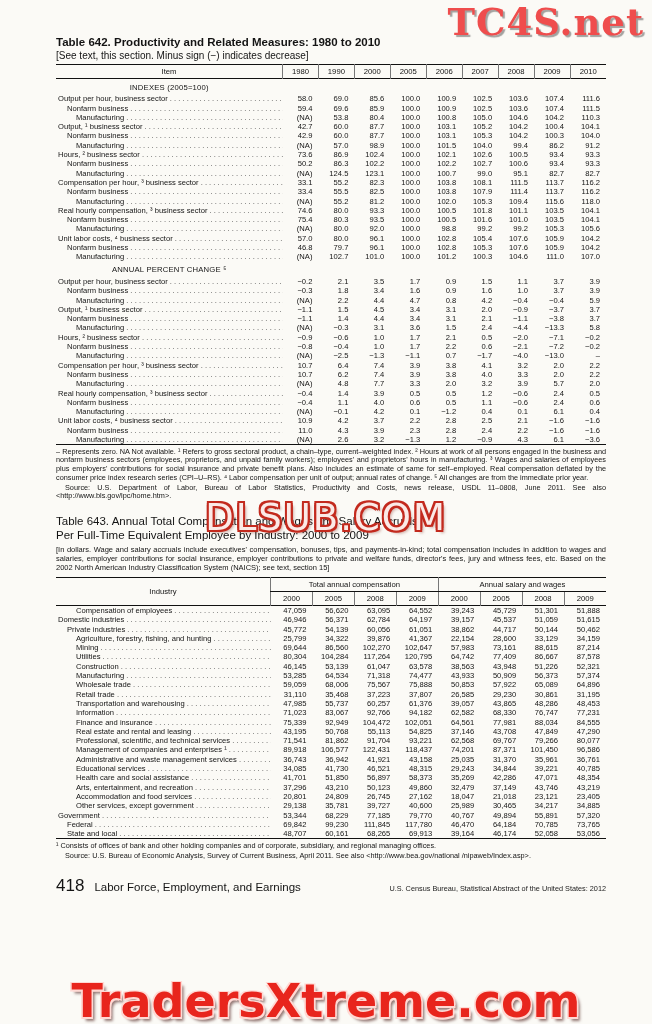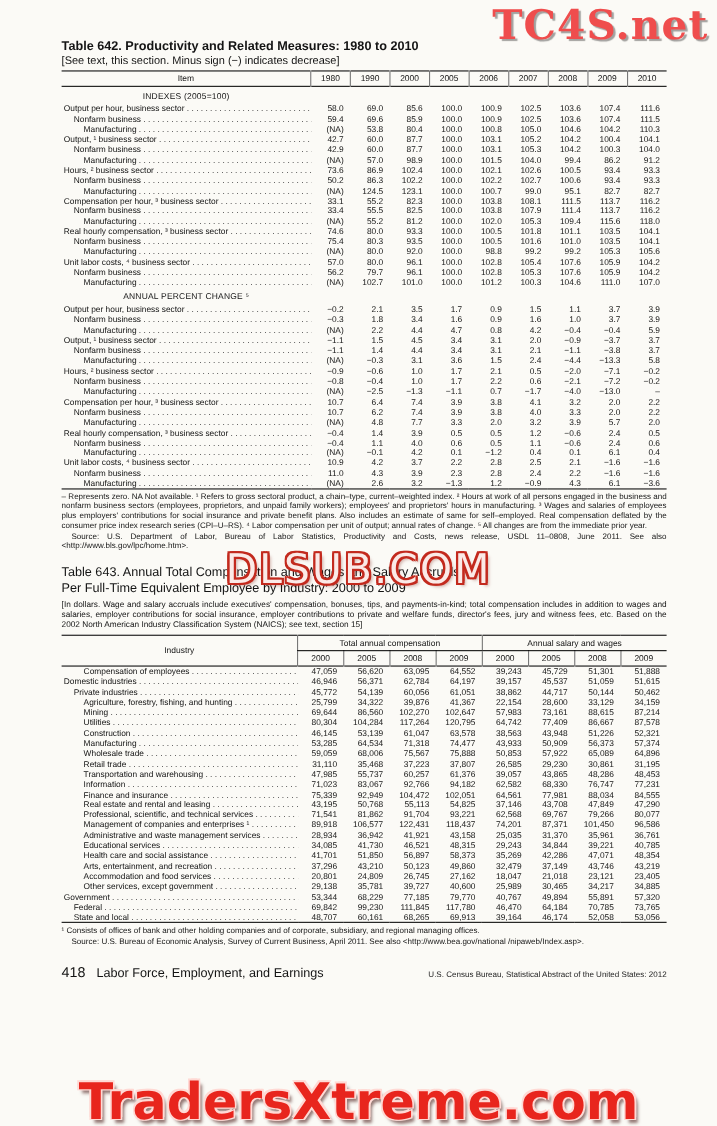--- a/index.html
+++ b/index.html
@@ -38,21 +38,21 @@
   #t643 th.ind-h{width:212px;}
 
   
   .fn{font-size:7.3px;line-height:8.7px;text-align:justify;margin:2.5px 0 0 0;}
   .src{font-size:7.3px;line-height:8.7px;margin:1px 0 0 0;text-indent:9px;text-align:justify;}
 
   .gap1{height:14px;}
 
   
   .pfoot{display:flex;align-items:baseline;justify-content:space-between;margin-top:16px;}
-  .pnum{font-size:13px;}
+  .pnum{font-size:17px;}
   .psec{font-size:11.5px;margin-left:10px;flex:1;text-align:left;}
   .census{font-size:7.3px;color:#222;white-space:nowrap;}
 
   
   .wm-top{
     position:absolute;top:0px;right:8px;z-index:5;
     font-family:"DejaVu Serif", serif;font-weight:bold;font-size:37px;letter-spacing:1px;
     color:#ef4444;text-shadow:2px 2px 1px rgba(40,40,40,.45);opacity:.95;
   }
   .wm-mid{
@@ -294,21 +294,21 @@
           <td class="num">96.1</td>
           <td class="num">100.0</td>
           <td class="num">102.8</td>
           <td class="num">105.4</td>
           <td class="num">107.6</td>
           <td class="num">105.9</td>
           <td class="num">104.2</td>
         </tr>
         <tr>
           <td class="lab ind1"><span class="lbl">Nonfarm business</span><span class="dots"> . . . . . . . . . . . . . . . . . . . . . . . . . . . . . . . . . . . . . . . . . . . . . . . . . . . . . . . . . . . . . . . . . . . . . . . . . . . . . . . .</span></td>
-          <td class="num">56.2</td>
+          <td class="num">46.8</td>
           <td class="num">79.7</td>
           <td class="num">96.1</td>
           <td class="num">100.0</td>
           <td class="num">102.8</td>
           <td class="num">105.3</td>
           <td class="num">107.6</td>
           <td class="num">105.9</td>
           <td class="num">104.2</td>
         </tr>
         <tr>
@@ -753,21 +753,21 @@
           <td class="num">106,577</td>
           <td class="num">122,431</td>
           <td class="num">118,437</td>
           <td class="num">74,201</td>
           <td class="num">87,371</td>
           <td class="num">101,450</td>
           <td class="num">96,586</td>
         </tr>
         <tr>
           <td class="lab ind2"><span class="lbl">Administrative and waste management services</span><span class="dots"> . . . . . . . . . . . . . . . . . . . . . . . . . . . . . . . . . . . . . . . . . . . . . . . . . . . . . . . . . . . . . . . . . . . . . . . . . . . . . . . .</span></td>
-          <td class="num">28,934</td>
+          <td class="num">36,743</td>
           <td class="num">36,942</td>
           <td class="num">41,921</td>
           <td class="num">43,158</td>
           <td class="num">25,035</td>
           <td class="num">31,370</td>
           <td class="num">35,961</td>
           <td class="num">36,761</td>
         </tr>
         <tr>
           <td class="lab ind2"><span class="lbl">Educational services</span><span class="dots"> . . . . . . . . . . . . . . . . . . . . . . . . . . . . . . . . . . . . . . . . . . . . . . . . . . . . . . . . . . . . . . . . . . . . . . . . . . . . . . . .</span></td>

